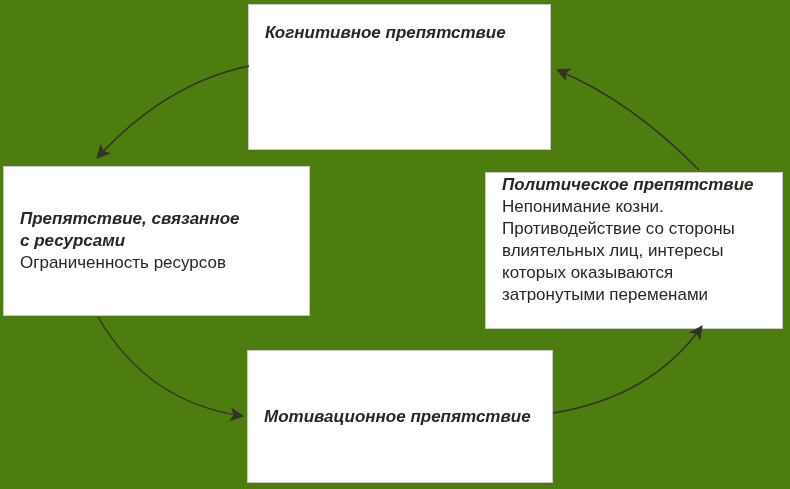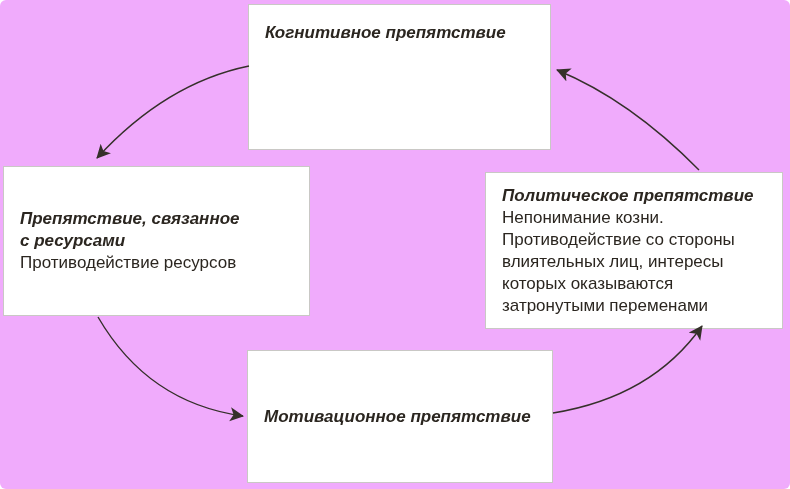--- a/index.html
+++ b/index.html
@@ -1,24 +1,23 @@
 <!DOCTYPE html>
 <html><head>
 <meta charset="utf-8">
 <style>
   html, body { margin: 0; padding: 0; background: #ffffff; }
   .canvas {
     position: relative;
     width: 790px;
     height: 489px;
-    background: #f0abfc;
+    background: #4d7c0f;
     font-family: "Liberation Sans", "DejaVu Sans", sans-serif;
     color: #2b2620;
     overflow: hidden;
-    border-radius: 6px;
   }
   .box {
     position: absolute;
     background: #ffffff;
     border: 1px solid #c9c8c5;
     box-sizing: border-box;
     display: flex;
     flex-direction: column;
     padding: 14px 16px;
     font-size: 17px;
@@ -27,21 +26,21 @@
   .box .title {
     font-style: italic;
     font-weight: 600;
     white-space: pre-line;
   }
   .box .body {
     white-space: pre-line;
   }
   .box-top      { left: 248px; top: 4px;   width: 303px; height: 146px; justify-content: flex-start; padding-top: 17px; }
   .box-left     { left: 3px;   top: 166px; width: 307px; height: 150px; justify-content: center; }
-  .box-right    { left: 485px; top: 172px; width: 298px; height: 157px; justify-content: space-between; padding-top: 12px; }
+  .box-right    { left: 485px; top: 172px; width: 298px; height: 157px; justify-content: flex-start; padding-top: 1px; }
   .box-bottom   { left: 247px; top: 350px; width: 306px; height: 133px; justify-content: center; }
   svg.arrows {
     position: absolute;
     left: 0; top: 0;
     width: 790px; height: 489px;
     pointer-events: none;
   }
   svg.arrows path.arrow {
     fill: none;
     stroke: #35302a;
@@ -53,21 +52,21 @@
 
 <div class="canvas">
 
   <div class="box box-top">
     <div class="title">Когнитивное препятствие</div>
   </div>
 
   <div class="box box-left">
     <div class="title">Препятствие, связанное
 с ресурсами</div>
-    <div class="body">Противодействие ресурсов</div>
+    <div class="body">Ограниченность ресурсов</div>
   </div>
 
   <div class="box box-right">
     <div class="title">Политическое препятствие</div>
     <div class="body">Непонимание козни.
 Противодействие со стороны
 влиятельных лиц, интересы
 которых оказываются
 затронутыми переменами</div>
   </div>

